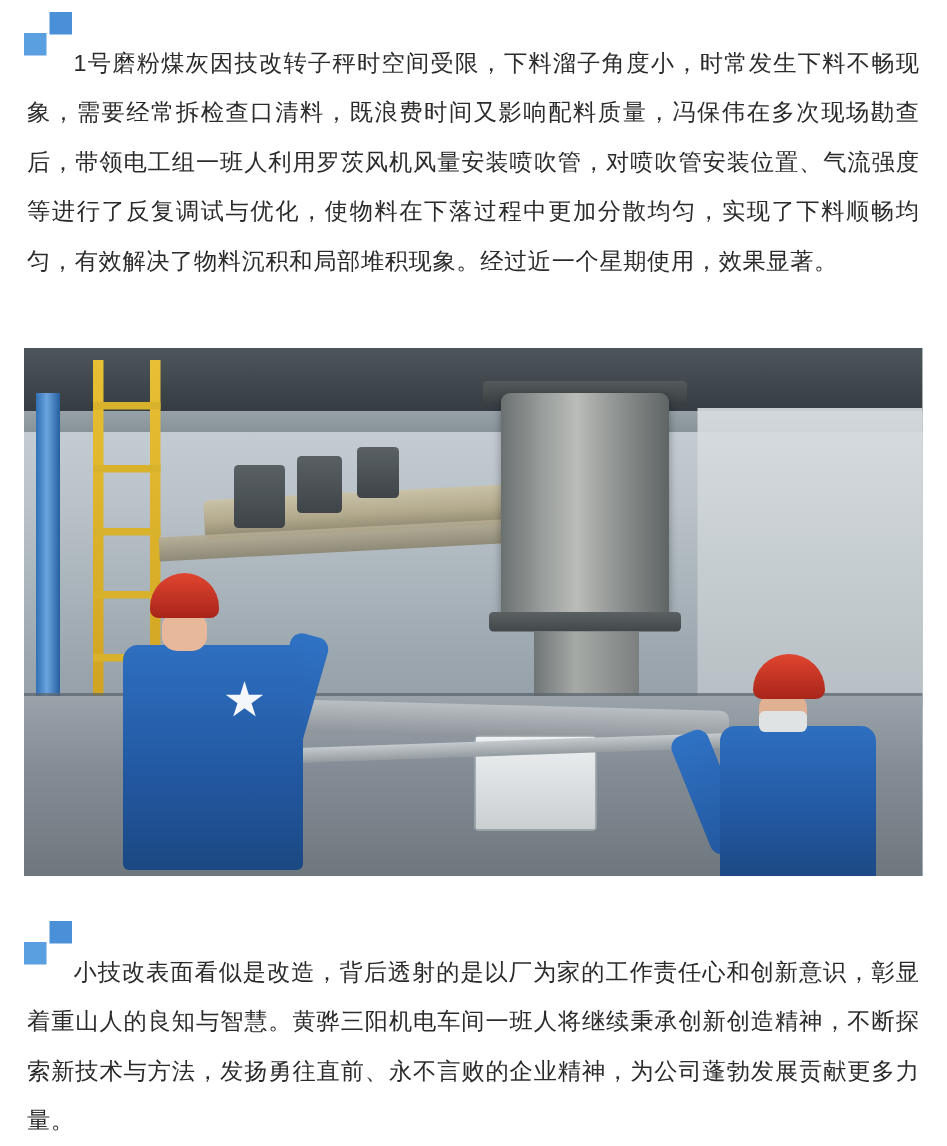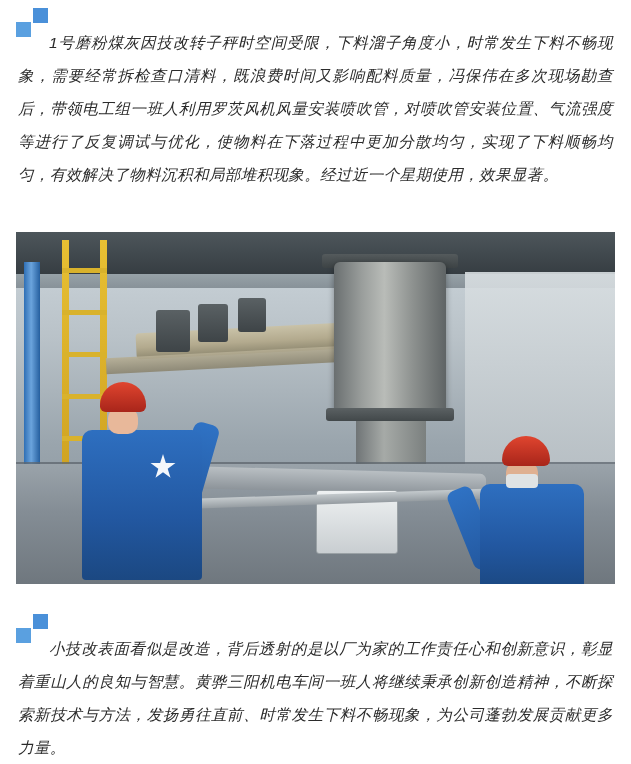--- a/index.html
+++ b/index.html
@@ -12,21 +12,20 @@
     background: #ffffff;
     font-family: "Liberation Sans", sans-serif;
     overflow: hidden;
   }
   .page {
     position: relative;
     width: 631px;
     height: 764px;
     background: #ffffff;
     box-sizing: border-box;
-    font-style: italic;
   }
   
   .corner-marks {
     position: absolute;
     left: 16px;
     top: 8px;
     width: 40px;
     height: 30px;
   }
   .sq {
@@ -367,15 +366,15 @@
         <div class="helmet"></div>
       </div>
     </div>
   </div>
 
   <div class="corner-marks lower">
     <div class="sq a"></div>
     <div class="sq b"></div>
   </div>
 
-  <div class="para bottom">小技改表面看似是改造，背后透射的是以厂为家的工作责任心和创新意识，彰显着重山人的良知与智慧。黄骅三阳机电车间一班人将继续秉承创新创造精神，不断探索新技术与方法，发扬勇往直前、时常发生下料不畅现象，为公司蓬勃发展贡献更多力量。</div>
+  <div class="para bottom">小技改表面看似是改造，背后透射的是以厂为家的工作责任心和创新意识，彰显着重山人的良知与智慧。黄骅三阳机电车间一班人将继续秉承创新创造精神，不断探索新技术与方法，发扬勇往直前、永不言败的企业精神，为公司蓬勃发展贡献更多力量。</div>
 
 </div>
 
 </body></html>

